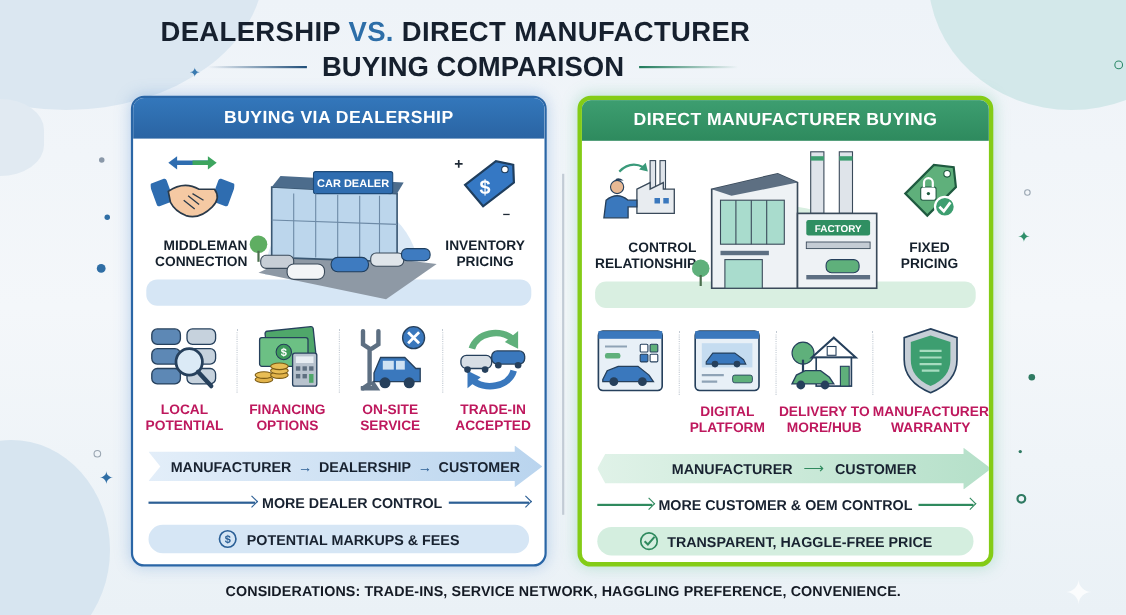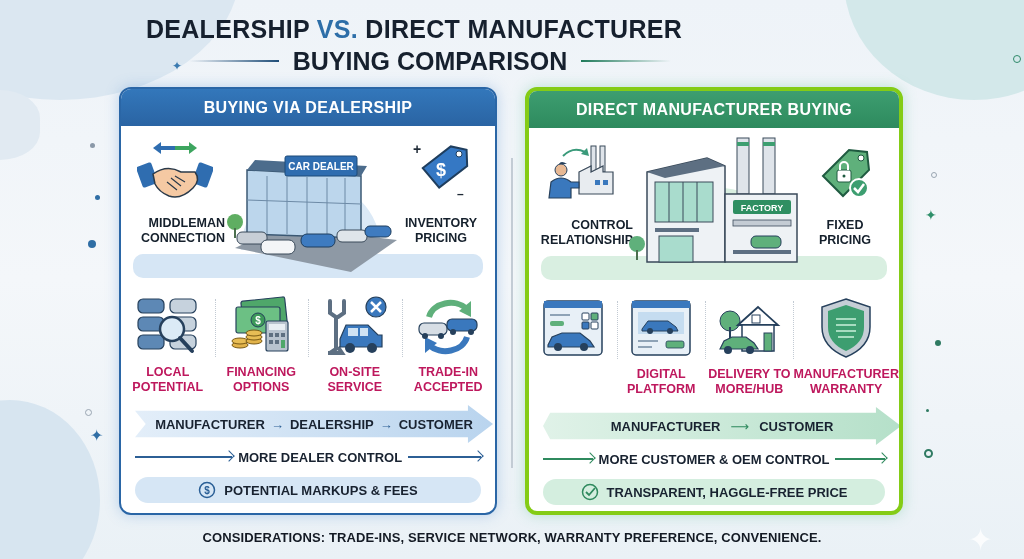--- a/index.html
+++ b/index.html
@@ -492,13 +492,13 @@
     <span class="pill-icon">
       <svg width="18" height="18" viewBox="0 0 18 18">
           <circle cx="9" cy="9" r="7.5" fill="none" stroke="#2f8a5e" stroke-width="1.5"></circle>
           <path d="M5 9 L8 12 L14 5" stroke="#2f8a5e" stroke-width="1.8" fill="none"></path>
         </svg>
     </span>
     <span>TRANSPARENT, HAGGLE-FREE PRICE</span>
   </div>
 </section>
 
-<div class="footer">CONSIDERATIONS: TRADE-INS, SERVICE NETWORK, WARRANTY PREFERENCE, CONVENIENCE.</div>
+<div class="footer">CONSIDERATIONS: TRADE-INS, SERVICE NETWORK, HAGGLING PREFERENCE, CONVENIENCE.</div>
 
 </body></html>

